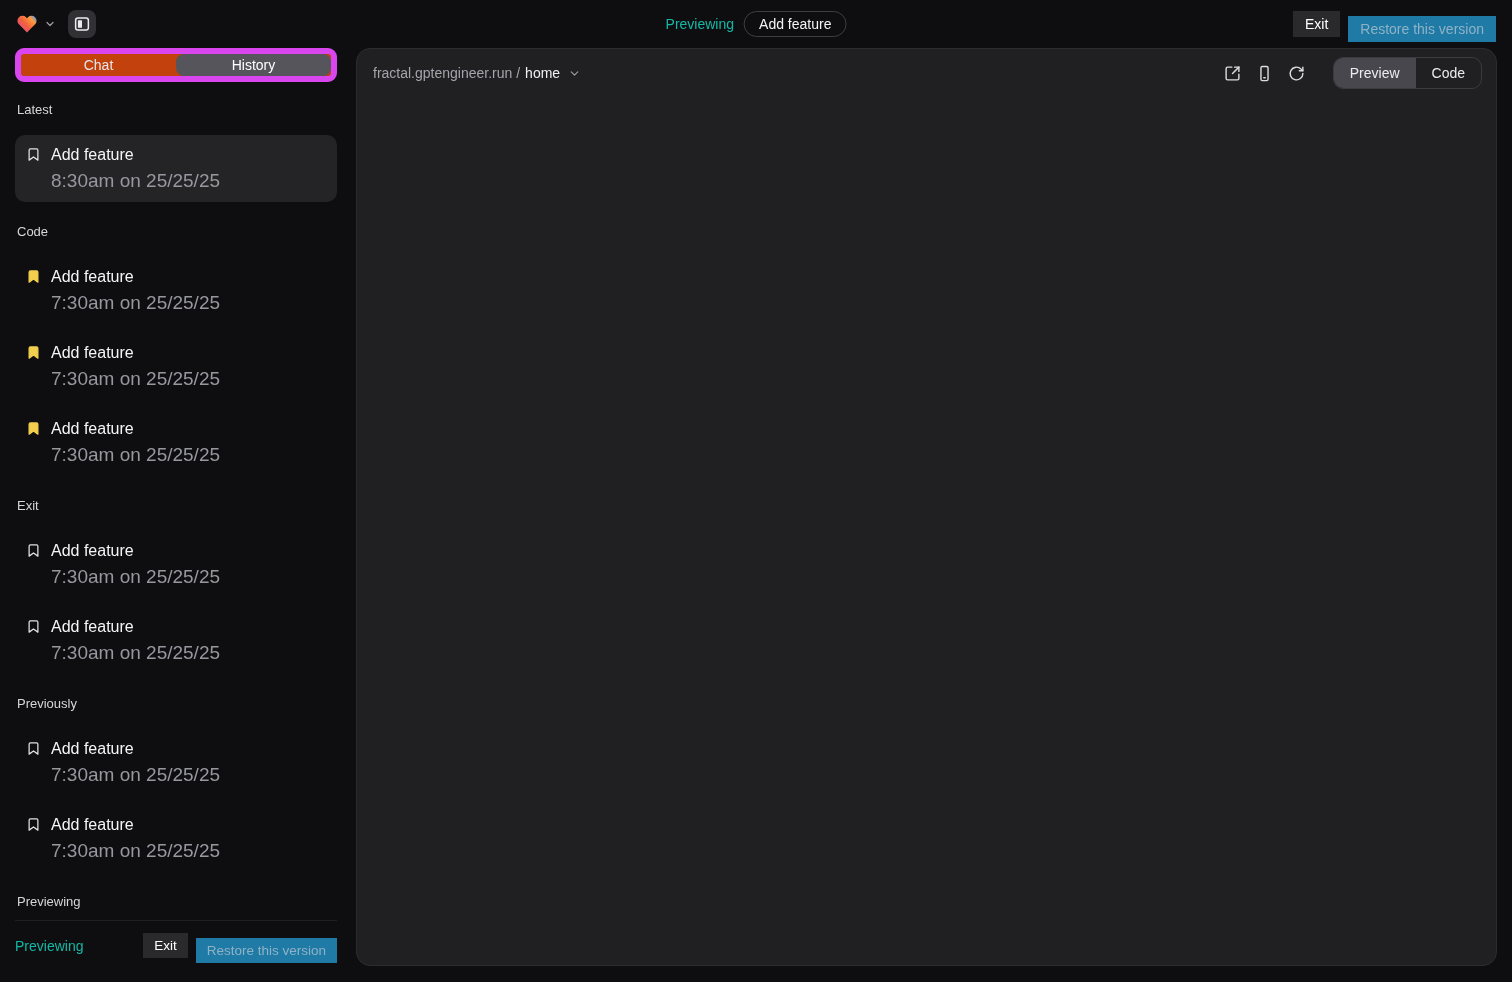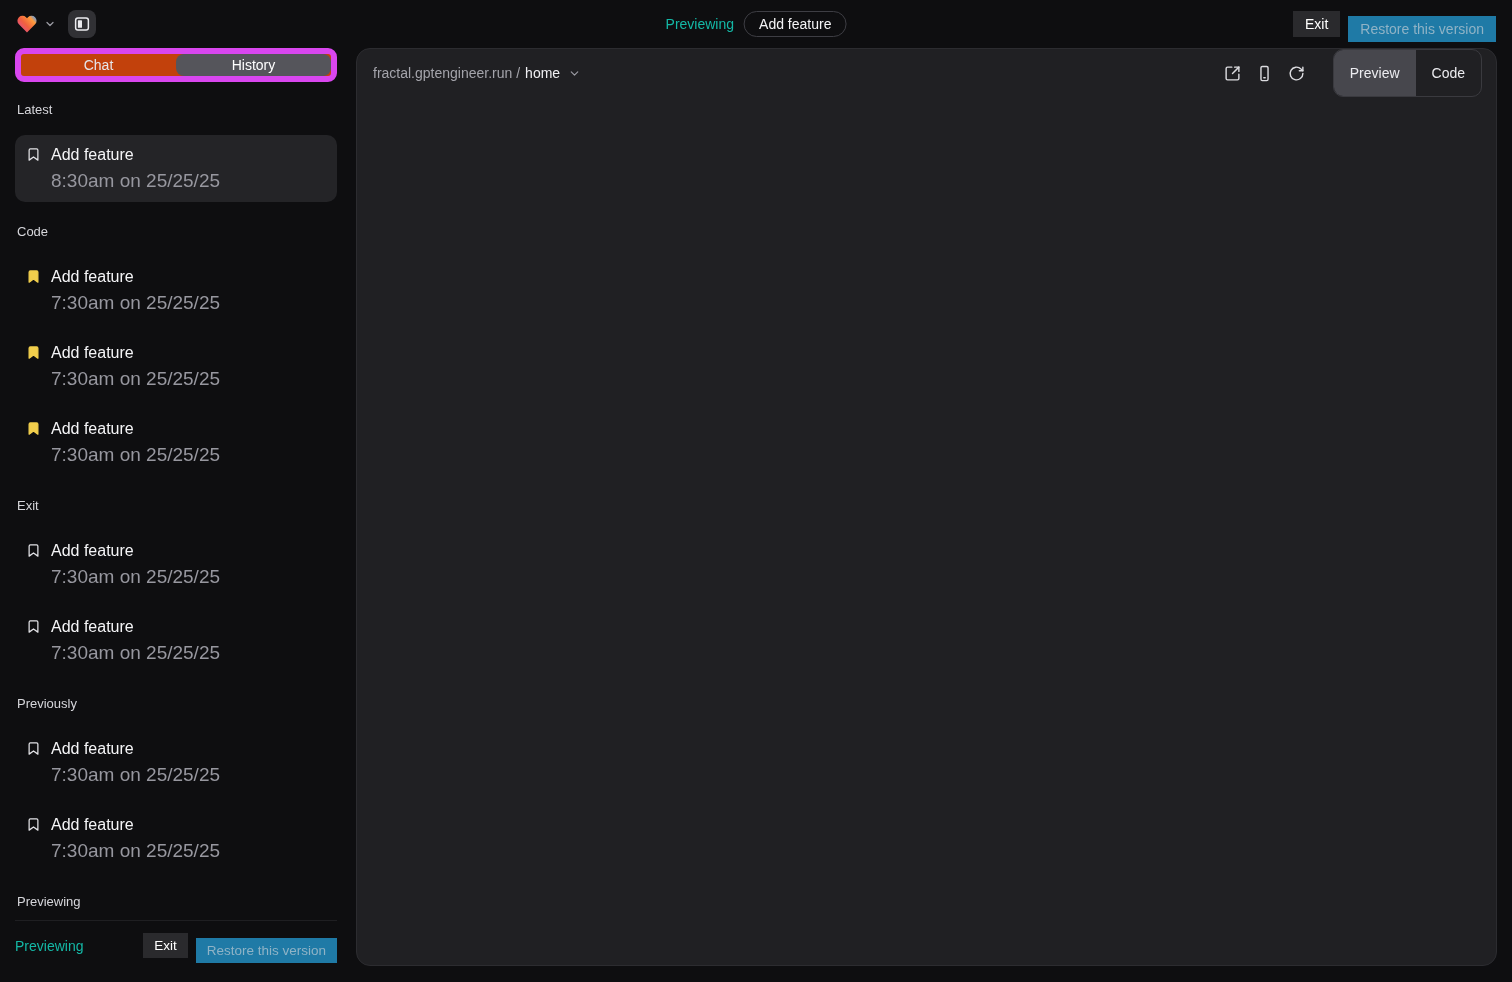--- a/index.html
+++ b/index.html
@@ -102,21 +102,21 @@
   .url-page { color: #f0f0f3; }
   .url .chev { margin-left: 3px; }
   .pane-actions { margin-left: auto; display: flex; align-items: center; gap: 4px; }
   .pane-icon-btn {
     width: 28px; height: 28px; border: none; background: transparent;
     color: #dcdce0; display: flex; align-items: center; justify-content: center;
     border-radius: 6px; cursor: pointer;
   }
   .toggle {
     display: flex; border: 1px solid #3a3a3f; border-radius: 10px;
-    overflow: hidden; margin-left: 18px; height: 48px;
+    overflow: hidden; margin-left: 18px; height: 32px;
   }
   .toggle-seg {
     border: none; background: transparent; color: #ececf0;
     font-size: 14px; padding: 0 16px; cursor: pointer;
     font-family: "Liberation Sans", sans-serif;
   }
   .toggle-seg.active { background: #47474d; }
   .pane-body { flex: 1; }
 </style>
 </head>

